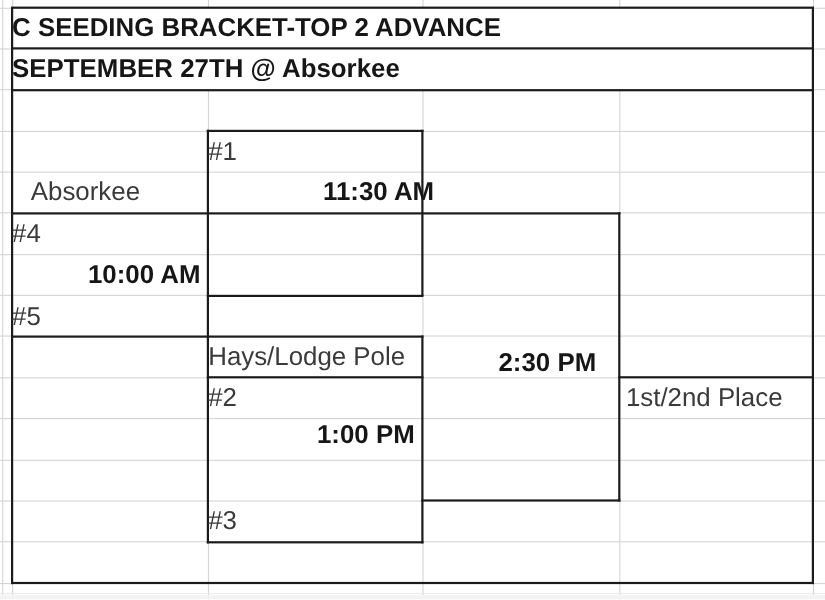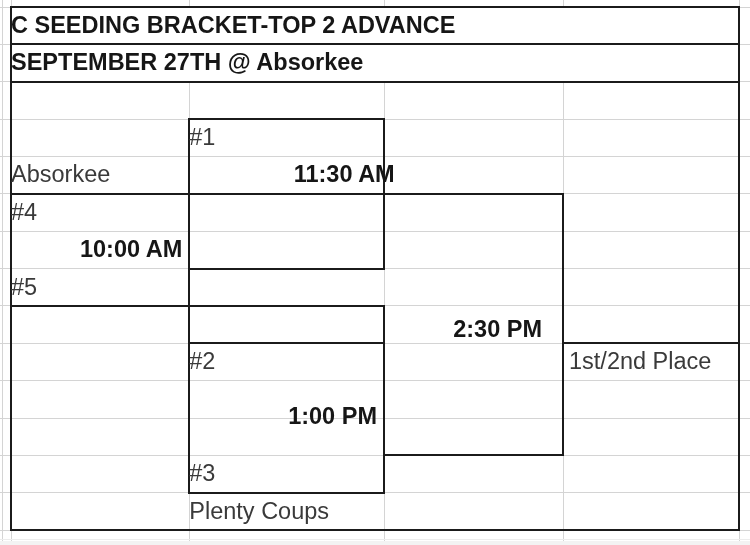--- a/index.html
+++ b/index.html
@@ -102,27 +102,27 @@
 
   <div class="line" style="top:538.5px;left:0;width:750px;height:1.5px;background:#ececec;"></div>
   <div class="bottom-fade" style="top:540.5px;height:4.5px;"></div>
 
   <div class="cell bold center" style="left:11px;  top:7px;    width:728px;">C SEEDING BRACKET-TOP 2 ADVANCE</div>
   <div class="cell bold center" style="left:11px;  top:44.4px; width:748px;">SEPTEMBER 27TH @ Absorkee</div>
 
   <div class="cell center" style="left:189.3px;top:119.1px;width:194.7px;">#1</div>
   <div class="cell bold right" style="left:207px;top:156.4px;width:194.7px;">11:30 AM</div>
 
-  <div class="cell center" style="left:11px;  top:156.4px;width:178.3px;">Absorkee</div>
+  <div class="cell center" style="left:28px;  top:156.4px;width:178.3px;">Absorkee</div>
   <div class="cell center" style="left:11px;  top:193.8px;width:178.3px;">#4</div>
   <div class="cell bold right" style="left:11px;  top:231.2px;width:178.3px;">10:00 AM</div>
   <div class="cell center" style="left:11px;  top:268.5px;width:178.3px;">#5</div>
 
+  <div class="cell center" style="left:189.3px;top:305.9px;width:194.7px;">Hays/Lodge Pole</div>
   <div class="cell bold right" style="left:384px; top:311px;width:165px;">2:30 PM</div>
 
   <div class="cell center" style="left:189.3px;top:343.2px;width:194.7px;">#2</div>
   <div class="cell left" style="left:563px; top:343.2px;width:176px;">1st/2nd Place</div>
-  <div class="cell bold right" style="left:189.3px;top:398px;width:194.7px;">1:00 PM</div>
+  <div class="cell bold right" style="left:189.3px;top:377px;width:194.7px;">1:00 PM</div>
 
   <div class="cell center" style="left:189.3px;top:455.3px;width:194.7px;">#3</div>
-  <div class="cell center" style="left:189.3px;top:492.7px;width:194.7px;">Plenty Coups</div>
 
 </div>
 
 </body></html>

